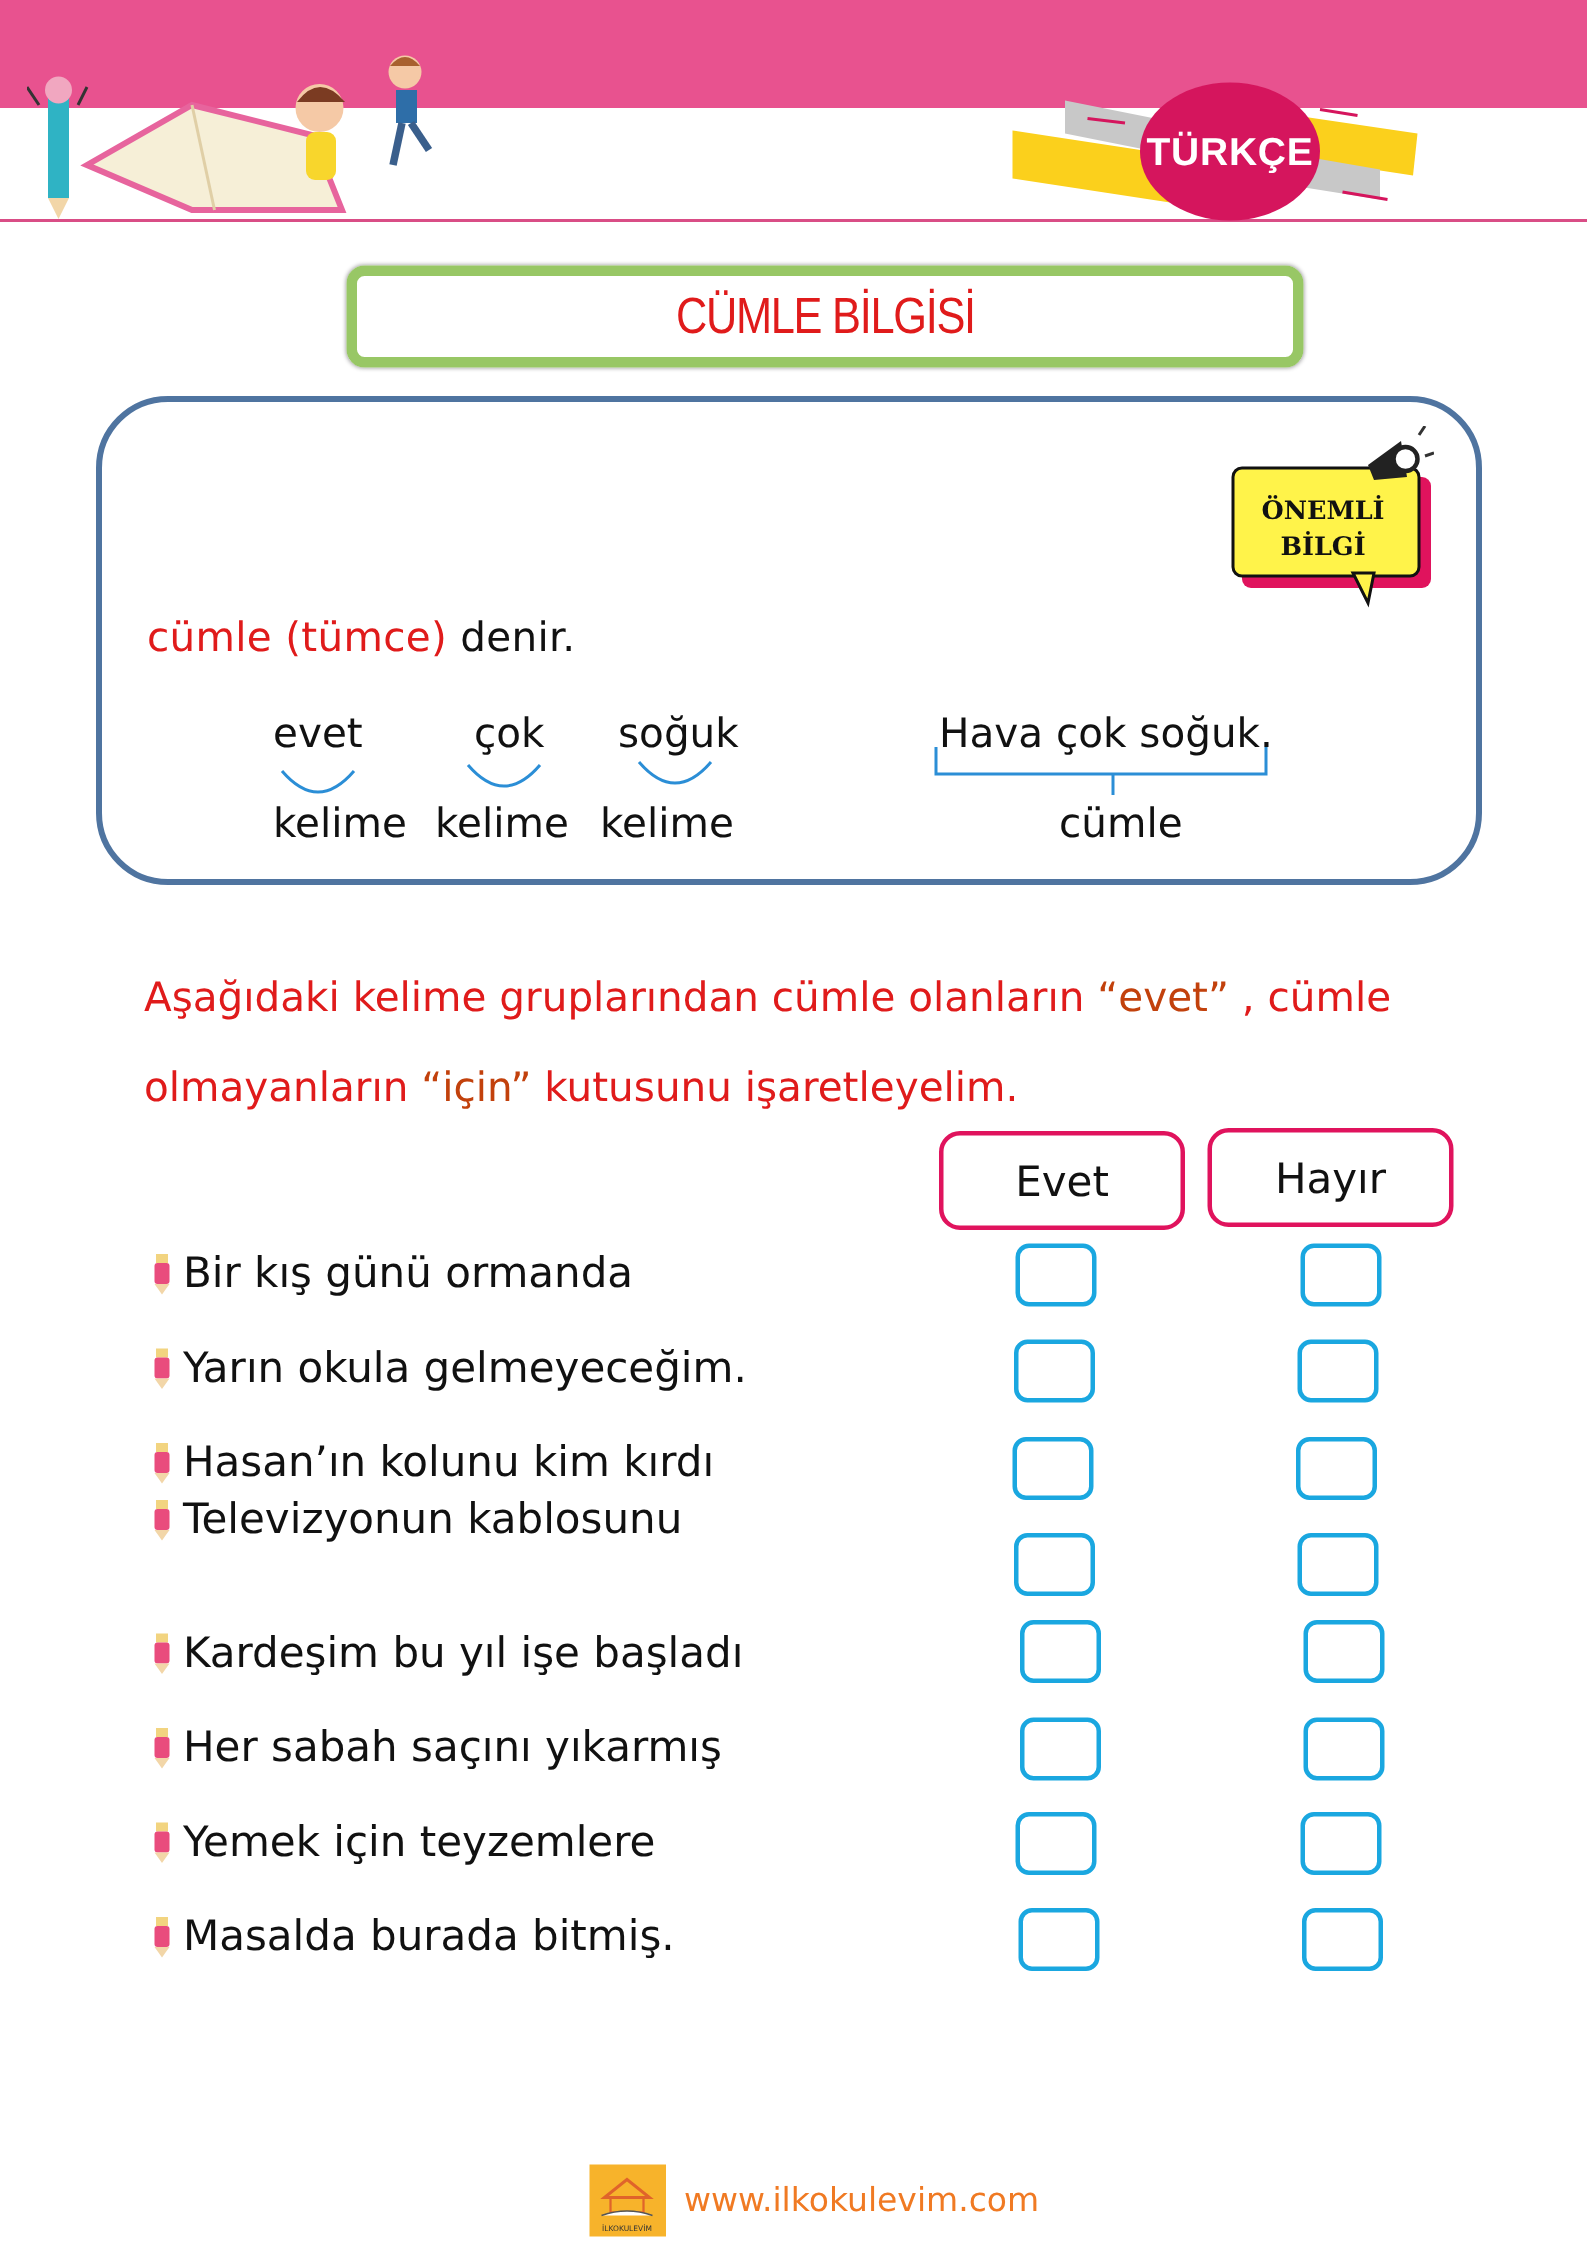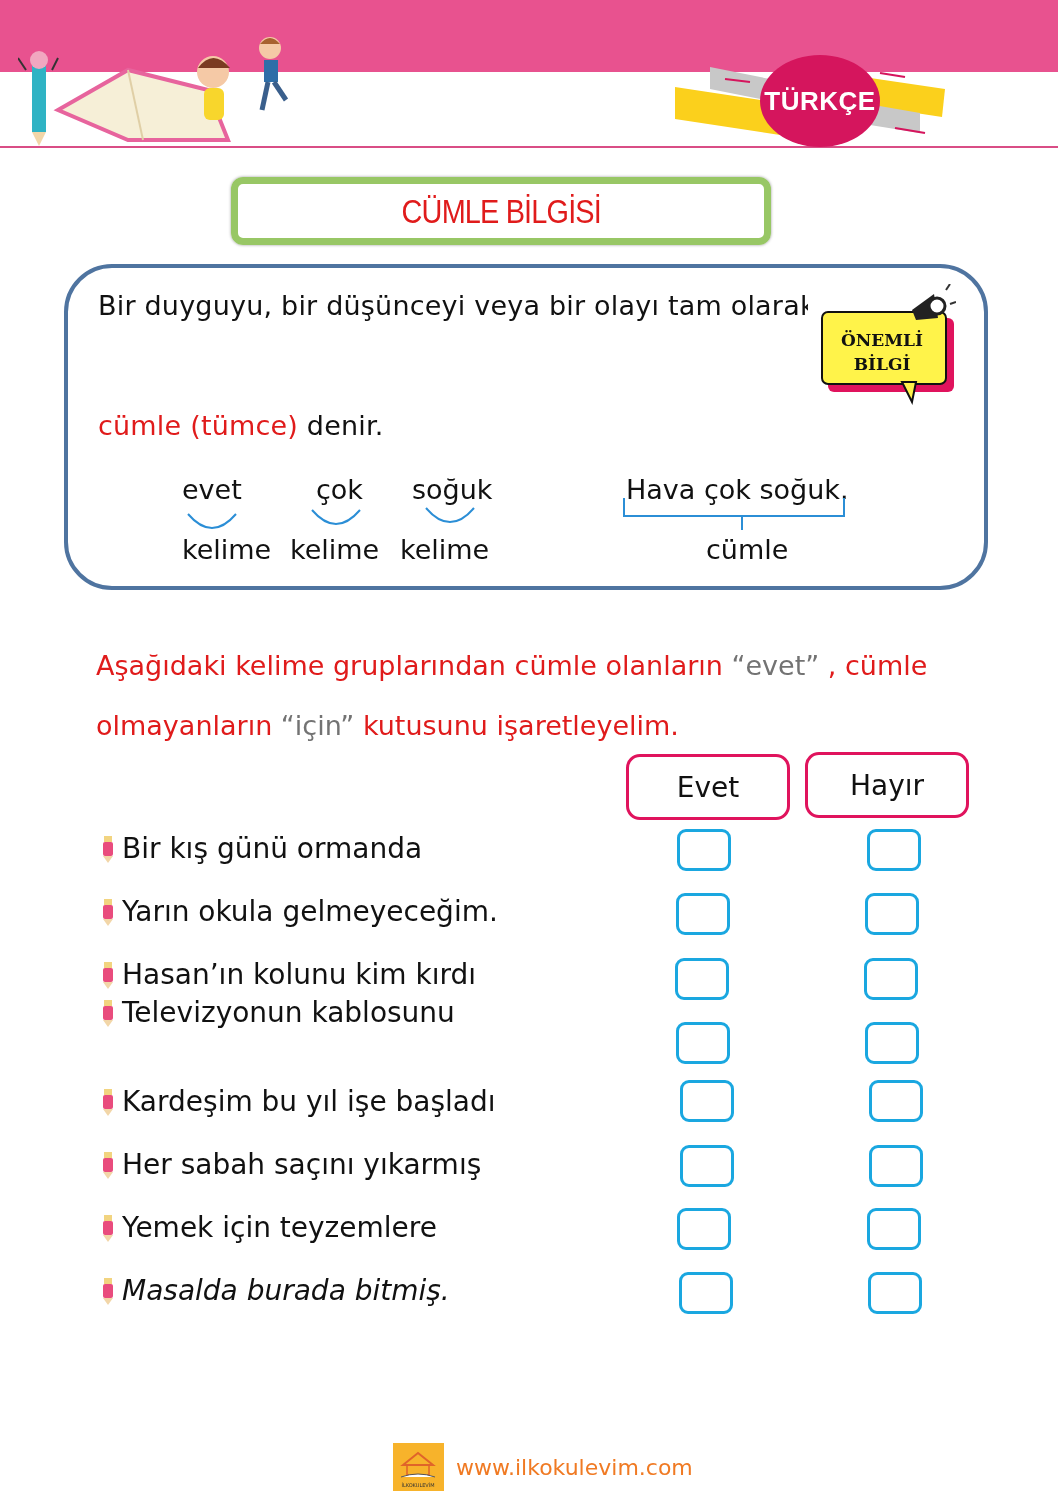--- a/index.html
+++ b/index.html
@@ -7,39 +7,39 @@
   body { position: relative; font-family: "DejaVu Sans", sans-serif; color: #111; }
 
   .header-band { position: absolute; left: 0; top: 0; width: 1058px; height: 72px; background: #e8528f; }
   .header-line { position: absolute; left: 0; top: 146px; width: 1058px; height: 2px; background: #d94d86; }
 
   .kids-illustration { position: absolute; left: 18px; top: 30px; width: 290px; height: 120px; }
 
   .turkce-badge-wrap { position: absolute; left: 670px; top: 55px; width: 290px; height: 95px; }
   .turkce-circle { position: absolute; left: 90px; top: 0px; width: 120px; height: 92px; border-radius: 50%; background: #d5155d; color: #fff; font-family: "Liberation Sans", sans-serif; font-weight: bold; font-size: 26px; display: flex; align-items: center; justify-content: center; letter-spacing: 0.5px; }
 
-  .title-box { position: absolute; left: 231px; top: 177px; width: 540px; height: 68px; border: 7px solid #98c765; border-radius: 12px; box-shadow: 0 0 3px #999; display: flex; align-items: center; justify-content: center; }
+  .title-box { position: absolute; left: 231px; top: 177px; width: 638px; height: 68px; border: 7px solid #98c765; border-radius: 12px; box-shadow: 0 0 3px #999; display: flex; align-items: center; justify-content: center; }
   .title-text { font-family: "Liberation Sans", sans-serif; color: #e01b1b; font-size: 34px; letter-spacing: -1px; transform: scaleX(0.85); }
 
   .info-box { position: absolute; left: 64px; top: 264px; width: 924px; height: 326px; border: 4px solid #4f74a0; border-radius: 48px; }
   .info-line { position: absolute; left: 30px; font-size: 27px; font-family: "DejaVu Sans", sans-serif; color: #111; white-space: nowrap; letter-spacing: 0.2px; }
   .info-line.l1 { top: 22px; width: 710px; overflow: hidden; }
   .info-line.l2 { top: 82px; }
   .info-line.l3 { top: 142px; }
   .red { color: #e01b1b; }
 
   .onemli { position: absolute; left: 748px; top: 16px; width: 140px; height: 130px; }
 
   .word { position: absolute; font-size: 27px; color: #111; white-space: nowrap; }
   .arc { position: absolute; }
 
   .instr { position: absolute; left: 96px; font-size: 27px; color: #e01b1b; white-space: nowrap; }
   .instr.i1 { top: 650px; }
   .instr.i2 { top: 710px; }
-  .blue { color: #737373; text-align: center; }
+  .blue { color: #c2410c; text-align: center; }
 
   .col-head { position: absolute; top: 754px; height: 66px; border: 3px solid #e0135d; border-radius: 14px; display: flex; align-items: center; justify-content: center; font-size: 28px; color: #111; }
   .col-head.evet { left: 626px; width: 164px; }
   .col-head.hayir { left: 805px; width: 164px; top: 752px; }
 
   .item { position: absolute; left: 96px; font-size: 28px; color: #111; white-space: nowrap; display: flex; align-items: center; }
   .pencil { display: inline-block; width: 24px; height: 30px; margin-right: 2px; }
 
   .chk { position: absolute; width: 54px; height: 42px; border: 3px solid #1aa7e0; border-radius: 9px; background: #fff; }
 
@@ -85,21 +85,20 @@
     <line x1="225" y1="73" x2="255" y2="78" stroke="#d5155d" stroke-width="2"></line>
   </svg>
   <div class="turkce-circle">TÜRKÇE</div>
 </div>
 
 <div class="title-box">
   <div class="title-text">CÜMLE BİLGİSİ</div>
 </div>
 
 <div class="info-box">
-  <div class="info-line l1">Bir duyguyu, bir düşünceyi veya bir olayı tam olarak</div>
   <div class="info-line l3"><span class="red">cümle (tümce)</span><span> denir.</span></div>
 
   <div class="onemli">
     <svg width="140" height="130" viewBox="0 0 140 130">
       <rect x="12" y="34" width="126" height="74" rx="6" fill="#e0135d"></rect>
       <rect x="6" y="28" width="124" height="72" rx="6" fill="#fff34a" stroke="#111" stroke-width="2"></rect>
       <polygon points="86,98 100,98 96,118" fill="#fff34a" stroke="#111" stroke-width="2"></polygon>
       <polygon points="96,26 118,10 122,34 100,36" fill="#222"></polygon>
       <circle cx="121" cy="22" r="8" fill="#fff" stroke="#222" stroke-width="3"></circle>
       <line x1="130" y1="6" x2="134" y2="0" stroke="#333" stroke-width="2"></line>
@@ -190,21 +189,21 @@
     <span>Her sabah saçını yıkarmış</span>
   </div>
 <div class="item" style="top:1211px;">
     <svg class="pencil" viewBox="0 0 24 30">
       <rect x="8" y="2" width="8" height="6" fill="#f2d480"></rect>
       <rect x="7" y="8" width="10" height="14" rx="2" fill="#e94c7d"></rect>
       <polygon points="7,22 17,22 12,29" fill="#f2d6a8"></polygon>
     </svg>
     <span>Yemek için teyzemlere</span>
   </div>
-<div class="item" style="top:1274px;font-style:italic;">
+<div class="item" style="top:1274px;">
     <svg class="pencil" viewBox="0 0 24 30">
       <rect x="8" y="2" width="8" height="6" fill="#f2d480"></rect>
       <rect x="7" y="8" width="10" height="14" rx="2" fill="#e94c7d"></rect>
       <polygon points="7,22 17,22 12,29" fill="#f2d6a8"></polygon>
     </svg>
     <span>Masalda burada bitmiş.</span>
   </div>
 
 <div class="chk" style="left:677px;top:829px;"></div>
 <div class="chk" style="left:867px;top:829px;"></div>

